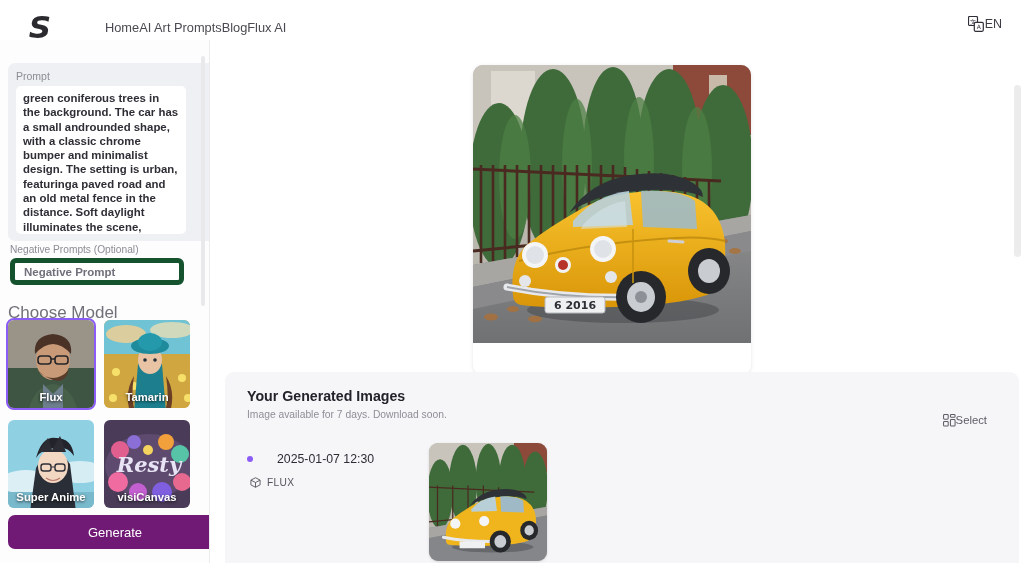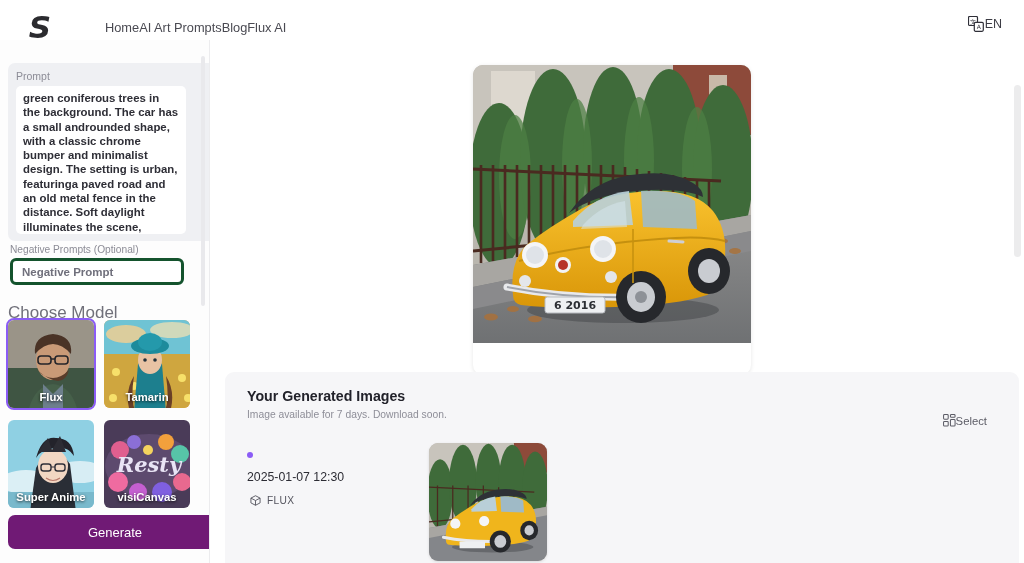--- a/index.html
+++ b/index.html
@@ -53,21 +53,21 @@
   .prompt-scroll {
     position: absolute; right: 2px; top: 3px; width: 3px; height: 120px;
     background: #d9d9de; border-radius: 2px;
   }
   .neg-label {
     position: absolute; left: 10px; top: 204px;
     font-size: 10.2px; color: #8c8c96;
   }
   .neg-input {
     position: absolute; left: 10px; top: 218px; width: 174px; height: 27px;
-    background: #ffffff; border: 3px solid #14532d; border-radius: 6px;
+    background: #ffffff; border: 5px solid #14532d; border-radius: 6px;
     display: flex; align-items: center; padding: 0 9px;
     font-size: 11.5px; color: #70707c; font-weight: bold;
   }
   .choose-label {
     position: absolute; left: 8px; top: 263px;
     font-size: 17px; color: #70707a;
   }
   .models {
     position: absolute; left: 6px; top: 278px;
     width: 192px; display: grid;
@@ -110,26 +110,26 @@
   .results-title {
     position: absolute; left: 22px; top: 16px;
     font-size: 14.2px; font-weight: bold; color: #22222a;
   }
   .results-sub {
     position: absolute; left: 22px; top: 37px;
     font-size: 10.3px; color: #8e8e98;
   }
   .select-btn {
     position: absolute; right: 32px; top: 42px;
-    display: flex; align-items: center; cursor: pointer;
+    display: flex; cursor: pointer;
   }
   .select-label { font-size: 11.3px; color: #5c5c66; }
   .result-row { position: absolute; left: 22px; top: 80px; width: 740px; }
   .result-meta { position: absolute; left: 0; top: 0; width: 160px; }
-  .meta-time { display: flex; align-items: flex-start; gap: 12px; flex-direction: column; }
+  .meta-time { display: flex; align-items: center; gap: 24px; }
   .dot { width: 6px; height: 6px; border-radius: 50%; background: #8b5cf6; flex: none; }
   .meta-time-text { font-size: 12.3px; color: #2c2c34; }
   .meta-model { display: flex; align-items: center; gap: 6px; margin: 11px 0 0 3px; }
   .meta-model-text { font-size: 10.2px; color: #55555f; letter-spacing: .3px; }
   .thumb {
     position: absolute; left: 182px; top: -9px; width: 118px; height: 118px;
     border-radius: 9px; overflow: hidden; box-shadow: 0 1px 3px rgba(0,0,0,.12);
     cursor: pointer;
   }
   .page-scrollbar {

